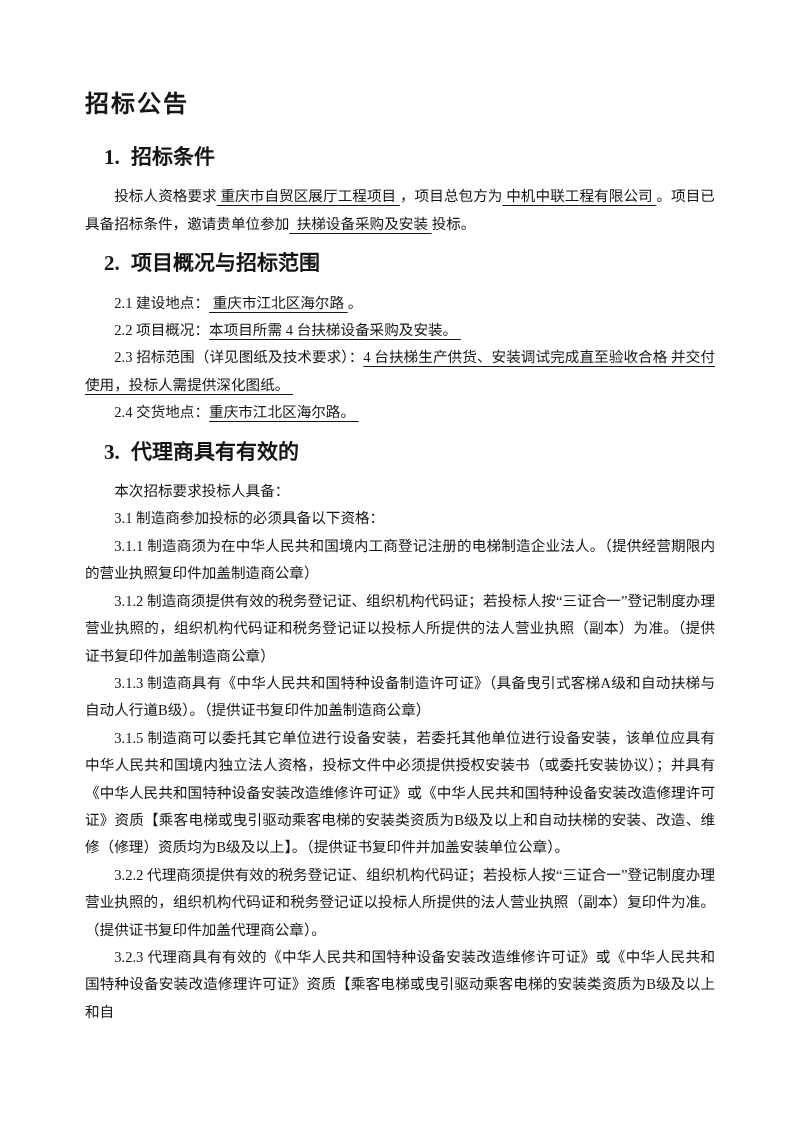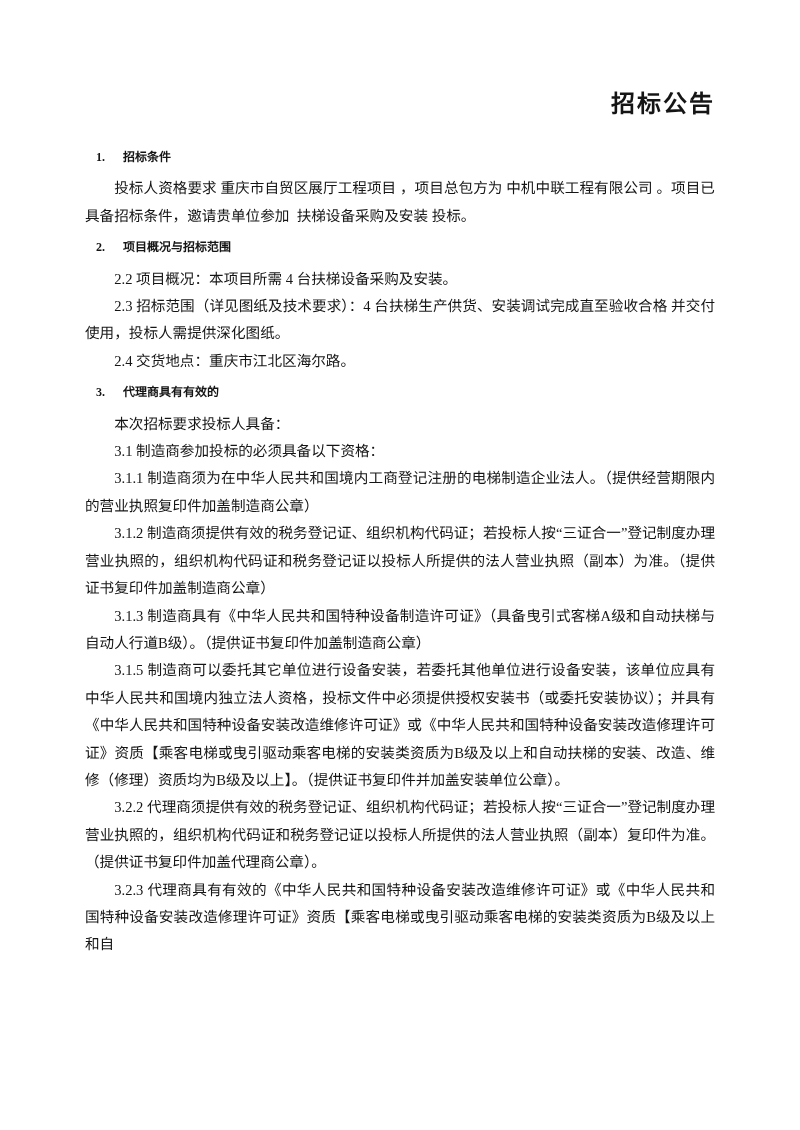--- a/index.html
+++ b/index.html
@@ -15,60 +15,62 @@
   .page {
     width: 800px;
     height: 1130px;
     padding: 86px 85px 0 85px;
   }
   .doc-title {
     margin: 0 0 22px 0;
     font-size: 24px;
     font-weight: 700;
     line-height: 36px;
-    text-align: right;
+    text-align: left;
     letter-spacing: 2px;
   }
   .h {
-    margin: 4px;
+    margin: 12px;
     padding-left: 7px;
-    font-size: 12px;
+    font-size: 21px;
     font-weight: 700;
     line-height: 27.4px;
   }
   .h .h-num {
     display: inline-block;
     min-width: 27px;
   }
   .para {
     margin: 0;
     font-size: 14.6px;
     line-height: 27.4px;
     text-align: justify;
     text-indent: 2em;
   }
   .u {
+    text-decoration: underline;
     text-underline-offset: 3.5px;
     text-decoration-thickness: 1px;
     text-decoration-skip-ink: none;
   }
 </style>
 </head>
 <body>
 
 <div class="page">
 
   <h1 class="doc-title">招标公告</h1>
 
   <p class="h"><span class="h-num">1.</span><span>招标条件</span></p>
 
   <p class="para"><span>投标人资格要求</span><span class="u">&nbsp;重庆市自贸区展厅工程项目&nbsp;</span><span>，项目总包方为</span><span class="u">&nbsp;中机中联工程有限公司&nbsp;</span><span>。项目已具备招标条件，邀请贵单位参加</span><span class="u">&nbsp;&nbsp;扶梯设备采购及安装&nbsp;</span><span>投标。</span></p>
 
   <p class="h"><span class="h-num">2.</span><span>项目概况与招标范围</span></p>
 
+  <p class="para"><span>2.1 建设地点：</span><span class="u">&nbsp;重庆市江北区海尔路&nbsp;</span><span>。</span></p>
 
   <p class="para"><span>2.2 项目概况：</span><span class="u">本项目所需 4 台扶梯设备采购及安装。&nbsp;</span></p>
 
   <p class="para"><span>2.3 招标范围（详见图纸及技术要求）：</span><span class="u">4 台扶梯生产供货、安装调试完成直至验收合格 并交付使用，投标人需提供深化图纸。&nbsp;</span></p>
 
   <p class="para"><span>2.4 交货地点：</span><span class="u">重庆市江北区海尔路。&nbsp;</span></p>
 
   <p class="h"><span class="h-num">3.</span><span>代理商具有有效的</span></p>
 
   <p class="para">本次招标要求投标人具备：</p>

